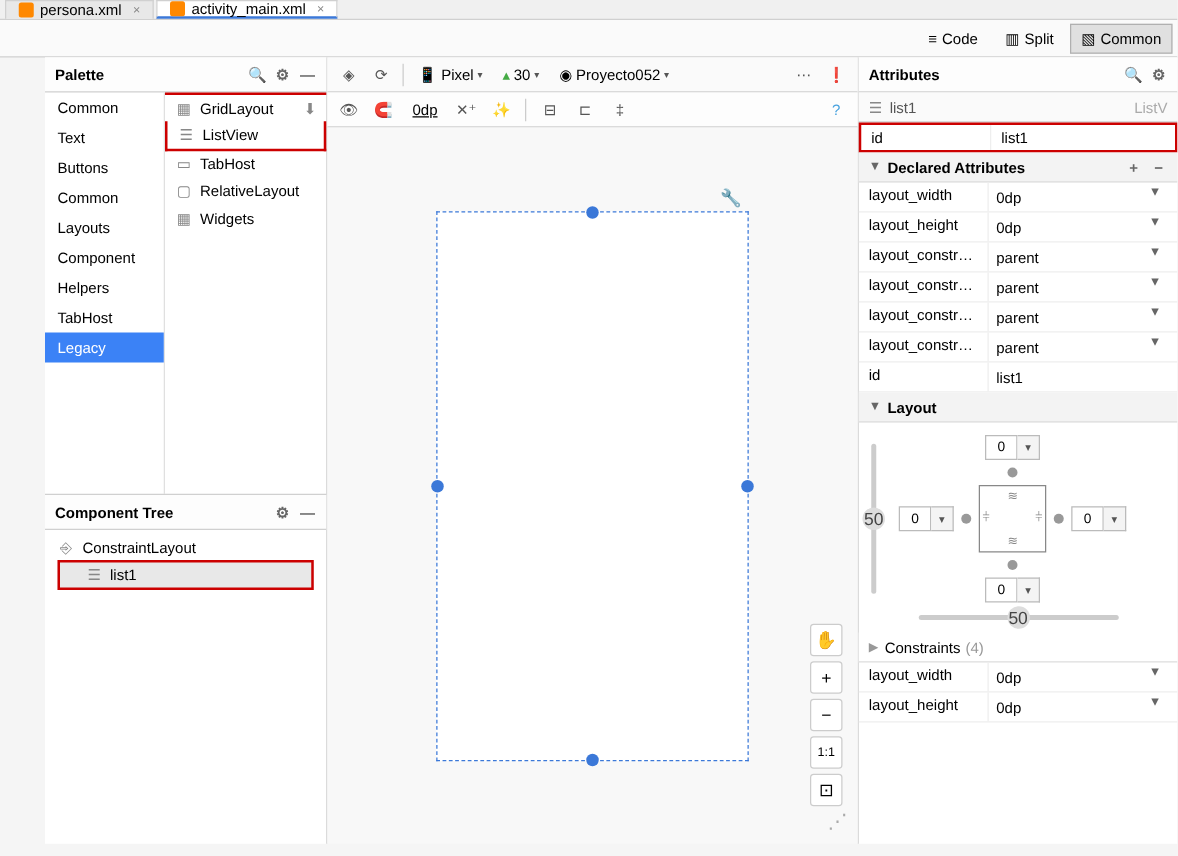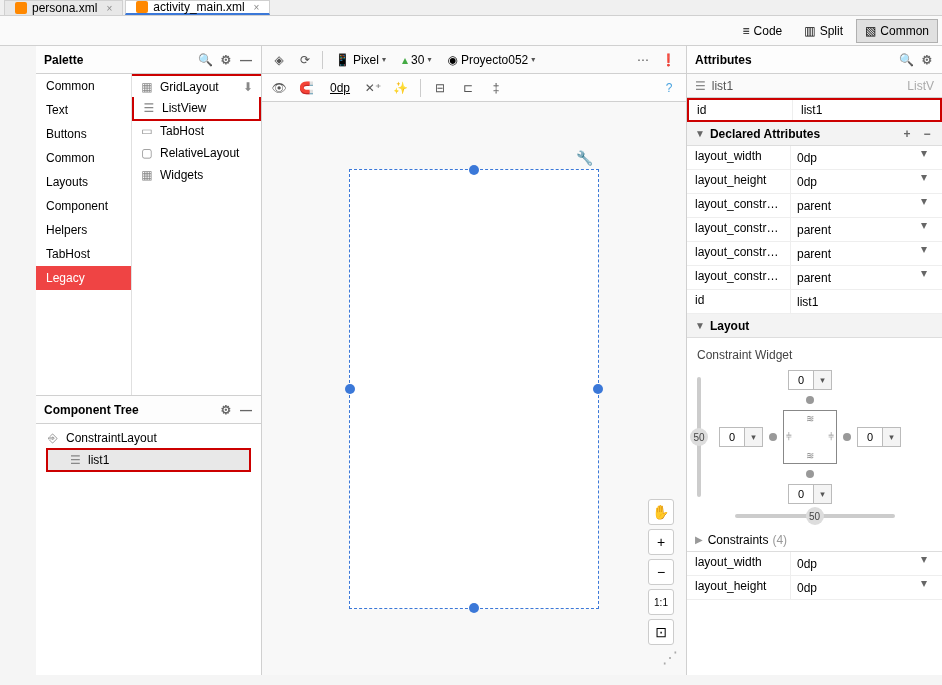--- a/index.html
+++ b/index.html
@@ -23,21 +23,21 @@
 .center-col { flex: 1; display: flex; flex-direction: column; background: #f8f8f8; position: relative; }
 .right-col { width: 256px; border-left: 1px solid #d0d0d0; background: #fff; display: flex; flex-direction: column; }
 
 
 .panel-header { height: 28px; display: flex; align-items: center; padding: 0 8px; border-bottom: 1px solid #d0d0d0; font-weight: bold; background: #fdfdfd; }
 .panel-header .spacer { flex: 1; }
 .panel-header .hicon { width: 14px; height: 14px; margin-left: 6px; color: #666; cursor: pointer; display: flex; align-items: center; justify-content: center; }
 .palette-body { display: flex; flex: 1; min-height: 0; }
 .pcats { width: 96px; border-right: 1px solid #e0e0e0; }
 .pcat { padding: 5px 10px; cursor: pointer; }
-.pcat.selected { background: #ef4444; color: #fff; }
+.pcat.selected { background: #3b82f6; color: #fff; }
 .pitems { flex: 1; position: relative; }
 .pitem { padding: 4px 8px; display: flex; align-items: center; gap: 6px; cursor: pointer; }
 .pitem-icon { width: 14px; height: 14px; color: #888; display: flex; align-items: center; justify-content: center; }
 .pitem.hl { border: 2px solid #cc0000; border-top: none; margin: -1px 0; }
 .pitems-top-border { border-top: 2px solid #cc0000; }
 
 .component-tree { border-top: 1px solid #d0d0d0; height: 280px; display: flex; flex-direction: column; }
 .ctree-body { flex: 1; padding: 4px; }
 .ctree-row { display: flex; align-items: center; gap: 4px; padding: 3px 8px; }
 .ctree-row.sel { background: #e8e8e8; border: 2px solid #cc0000; margin: 0 6px; }
@@ -84,21 +84,21 @@
 .cw-label { margin-bottom: 8px; color: #444; }
 .cw-diagram { display: flex; align-items: center; justify-content: center; gap: 6px; }
 .cw-box { width: 54px; height: 54px; border: 1px solid #888; position: relative; background: #fff; }
 .cw-spring { color: #888; font-size: 10px; }
 .cw-num { width: 26px; height: 20px; border: 1px solid #bbb; background: #fff; text-align: center; font-size: 11px; display: flex; align-items: center; justify-content: center; }
 .cw-dd { width: 18px; height: 20px; border: 1px solid #bbb; border-left: none; background: #f4f4f4; display: flex; align-items: center; justify-content: center; color: #555; font-size: 9px; }
 .cw-pair { display: flex; }
 .cw-col { display: flex; flex-direction: column; align-items: center; gap: 6px; }
 .cw-slider { width: 160px; height: 4px; background: #ccc; margin: 10px auto 0; position: relative; border-radius: 2px; }
 .cw-slider-v { width: 4px; height: 120px; background: #ccc; position: relative; border-radius: 2px; margin-right: 10px; }
-.cw-knob { width: 18px; height: 18px; background: #ddd; border-radius: 50%; position: absolute; font-size: 10px; display: flex; align-items: center; justify-content: center; color: #444; }
+.cw-knob { width: 18px; height: 18px; background: #ddd; border-radius: 50%; position: absolute; font-size: 14px; display: flex; align-items: center; justify-content: center; color: #444; }
 .cw-dot { width: 8px; height: 8px; background: #999; border-radius: 50%; }
 
 .dropdown-arrow { font-size: 8px; color: #555; }
 </style>
 </head>
 <body>
 
 <div class="tabs-bar">
   <div class="tab">
     <span class="tab-icon"></span>
@@ -336,21 +336,20 @@
           </div>
           <div class="attr-flag"></div>
         </div>
     </div>
 
     <div class="section-header">
       <span class="tri">▼</span>
       <span>Layout</span>
     </div>
     <div class="constraint-widget">
-      <div class="cw-label">Constraint Widget</div>
       <div style="display:flex;align-items:center;gap:8px">
         <div class="cw-slider-v">
           <div class="cw-knob" style="left:-7px;top:calc(50% - 9px)">50</div>
         </div>
         <div class="cw-col">
           <div class="cw-pair">
               <div class="cw-num">0</div>
               <div class="cw-dd">▾</div>
             </div>
           <div class="cw-dot"></div>

